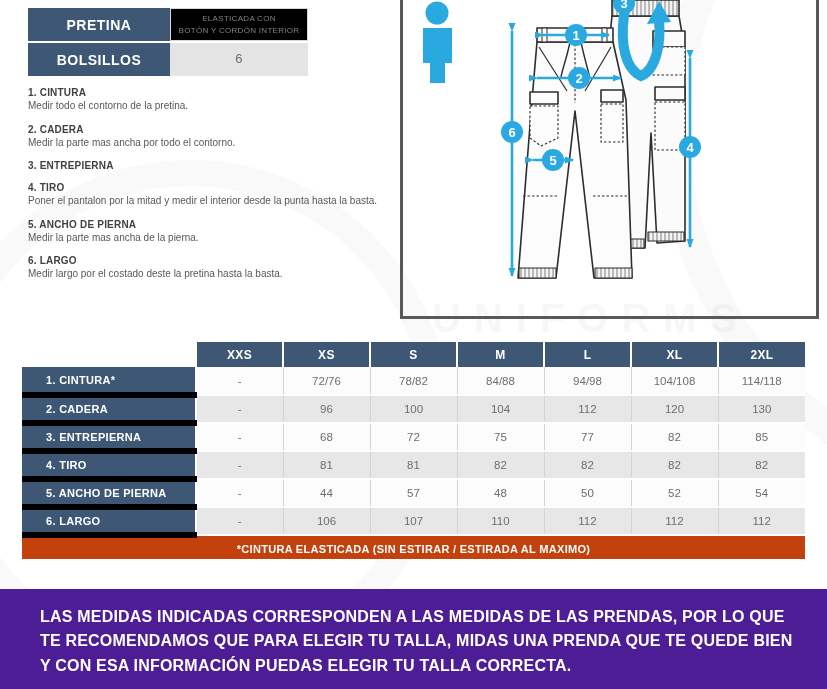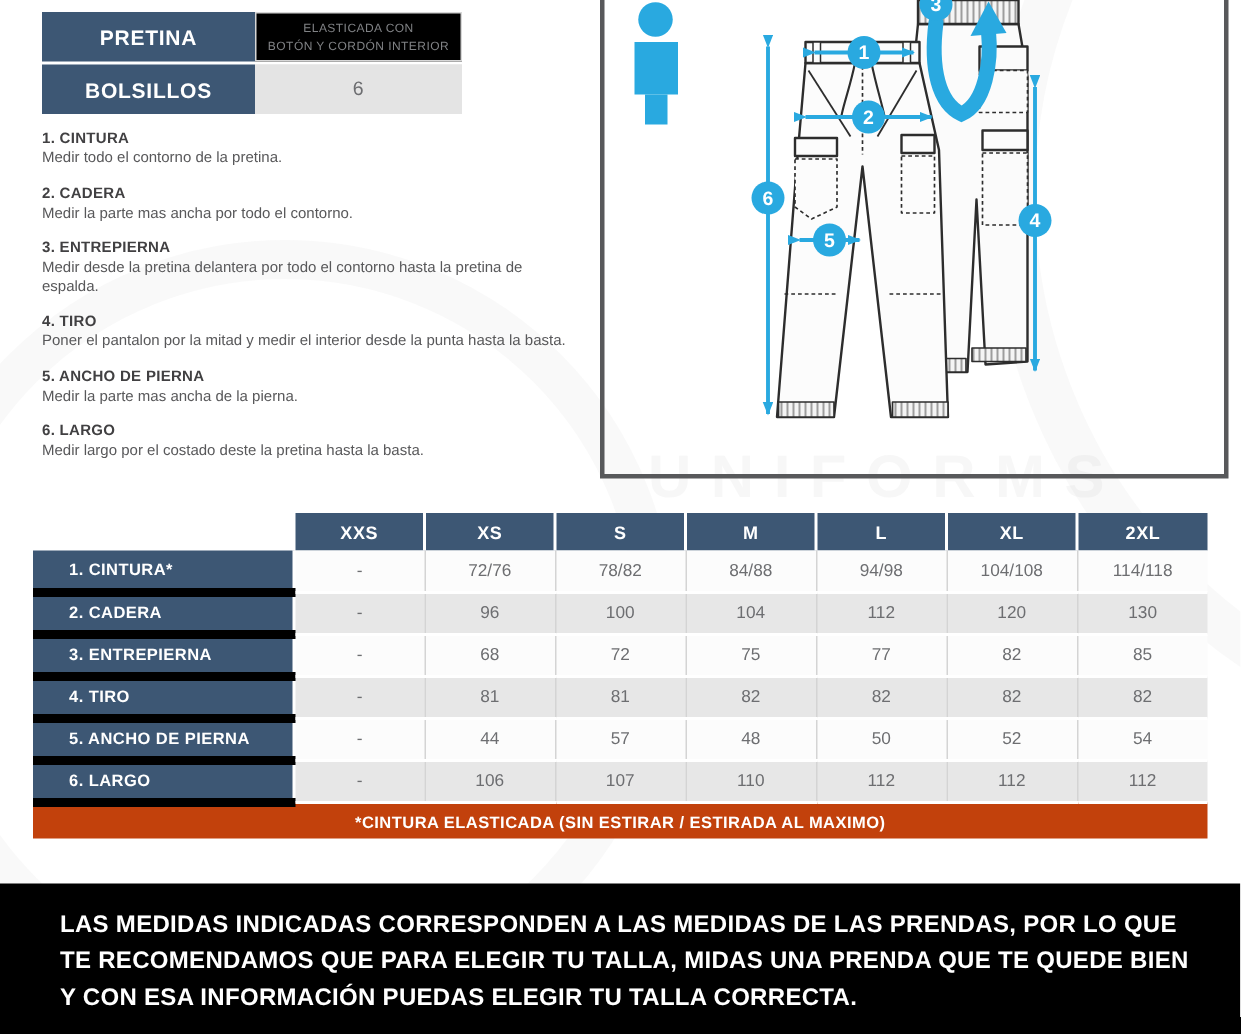--- a/index.html
+++ b/index.html
@@ -47,21 +47,21 @@
     font-size:11px; text-align:left; padding-left:24px; border-bottom:6px solid #000000; letter-spacing:.3px; }
   td.val { height:28px; text-align:center; font-size:11.5px; color:#6d6e71;
     border-bottom:2px solid #fff; border-left:1px solid #d4d4d4; }
   td.val.first { border-left:2px solid #fff; }
   tr.row-odd td.val { background:#fcfcfc; }
   tr.row-even td.val { background:#e7e7e7; }
   .footnote-cell { height:24px; background:#c2410c; color:#fff; font-weight:bold; font-size:11px;
     text-align:center; border-top:2px solid #fff; letter-spacing:.3px;margin-top:31px; }
 
   
-  .banner { position:absolute; left:0; top:589px; width:827px; height:100px; background:#000000;
+  .banner { position:absolute; left:0; top:589px; width:827px; height:100px; background:#4c1d95;
     padding:16px 34px 0 40px; }
   .banner-text { color:#fff; font-weight:bold; font-size:16px; line-height:1.52;
     letter-spacing:.2px; max-width:758px; }
 </style>
 </head>
 <body>
 
 <div class="page">
 
   <div class="wm-layer">
@@ -91,21 +91,20 @@
     <div class="instr">
       <div class="instr-title">1. CINTURA</div>
       <div class="instr-text">Medir todo el contorno de la pretina.</div>
     </div>
     <div class="instr">
       <div class="instr-title">2. CADERA</div>
       <div class="instr-text">Medir la parte mas ancha por todo el contorno.</div>
     </div>
     <div class="instr">
       <div class="instr-title">3. ENTREPIERNA</div>
-      <div class="instr-text">Medir desde la pretina delantera por todo el contorno hasta la pretina de espalda.</div>
     </div>
     <div class="instr">
       <div class="instr-title">4. TIRO</div>
       <div class="instr-text">Poner el pantalon por la mitad y medir el interior desde la punta hasta la basta.</div>
     </div>
     <div class="instr">
       <div class="instr-title">5. ANCHO DE PIERNA</div>
       <div class="instr-text">Medir la parte mas ancha de la pierna.</div>
     </div>
     <div class="instr">

